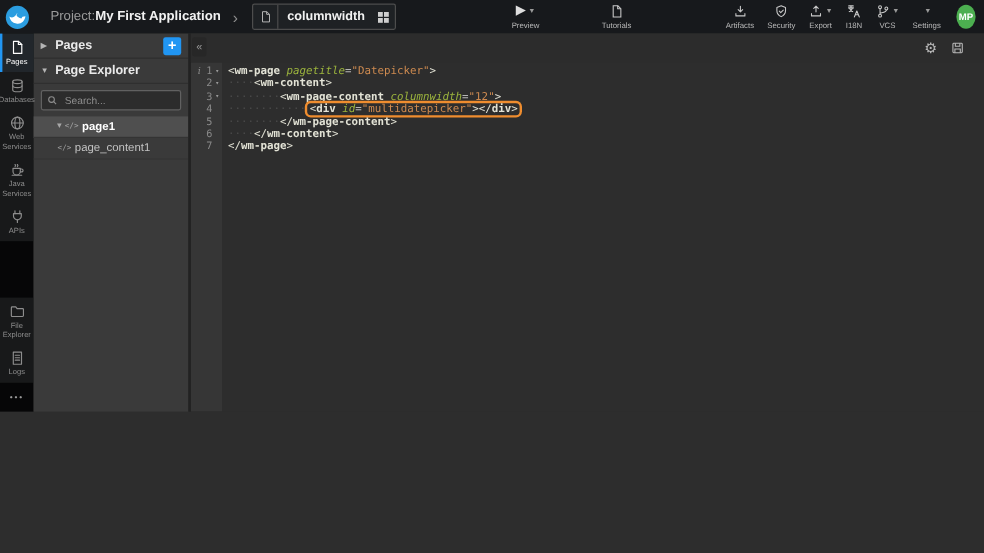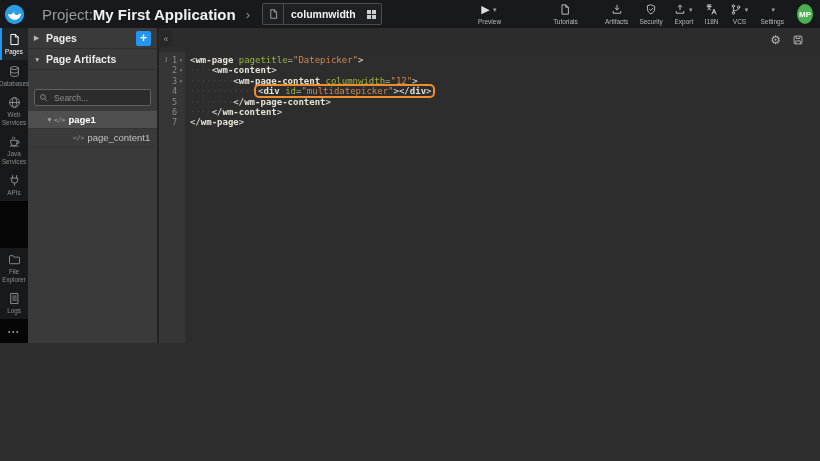--- a/index.html
+++ b/index.html
@@ -2,21 +2,21 @@
 <html><head>
 <meta charset="utf-8">
 <style>
   html,body{margin:0;padding:0;background:#111;}
   #app{width:820px;height:461px;overflow:hidden;position:relative;
        font-family:"Liberation Sans",sans-serif;background:#2d2d2d;
        -webkit-font-smoothing:antialiased;}
   
   .topbar{height:28px;background:#17191c;display:flex;align-items:center;color:#c9c9c9;}
   .logo{width:21px;height:21px;margin-left:4px;display:flex;align-items:center;justify-content:center;}
-  .proj{margin-left:17px;font-size:15px;white-space:nowrap;}
+  .proj{margin-left:17px;font-size:11px;white-space:nowrap;}
   .proj .plabel{color:#9a9a9a;}
   .proj .pname{color:#f2f2f2;font-weight:bold;}
   .crumb-chev{margin-left:10px;color:#8f8f8f;font-size:13px;line-height:1;}
   .page-tab{margin-left:12px;width:118px;height:20px;border:1px solid #4d4d4d;background:#1e2124;
             border-radius:2px;display:flex;align-items:center;cursor:pointer;}
   .page-tab .ficell{width:20px;height:100%;border-right:1px solid #4d4d4d;display:flex;align-items:center;justify-content:center;color:#b5b5b5;}
   .page-tab .ptname{flex:1;padding-left:7px;font-size:10.5px;font-weight:bold;color:#f2f2f2;}
   .gridicon{display:inline-grid;grid-template-columns:4px 4px;grid-template-rows:4px 4px;gap:1px;margin-right:5px;}
   .gridicon i{background:#cfcfcf;display:block;}
   .tb-item{display:flex;flex-direction:column;align-items:center;cursor:pointer;color:#c9c9c9;}
@@ -39,21 +39,21 @@
   .rail-item.selected::before{content:"";position:absolute;left:0;top:0;bottom:0;width:2px;background:#2196f3;}
   .rail-spacer{flex:1;}
   .rail-more{padding:9px 0 8px;text-align:center;color:#9a9a9a;font-size:7px;letter-spacing:1.5px;cursor:pointer;}
   
   .sidebar{width:129px;background:#3a3a3a;display:flex;flex-direction:column;flex-shrink:0;}
   .panel-header{height:20px;display:flex;align-items:center;padding:0 6px;gap:5px;
                 font-size:10.5px;font-weight:bold;color:#eaeaea;border-bottom:1px solid #2f2f2f;cursor:pointer;flex-shrink:0;}
   .hdr-caret{font-size:6.5px;color:#b5b5b5;width:7px;}
   .add-btn{margin-left:auto;width:15px;height:15px;background:#2196f3;border-radius:2px;color:#fff;
            font-size:12px;line-height:14px;text-align:center;cursor:pointer;font-weight:bold;}
-  .search-wrap{margin:19px 6px 5px;height:15px;background:#2c2c2c;border:1px solid #616161;border-radius:2px;
+  .search-wrap{margin:5px 6px 5px;height:15px;background:#2c2c2c;border:1px solid #616161;border-radius:2px;
                display:flex;align-items:center;padding:0 4px;gap:4px;flex-shrink:0;color:#8f8f8f;}
   .search-wrap input{background:transparent;border:0;outline:0;color:#cfcfcf;font-size:8.5px;width:100%;
                      font-family:"Liberation Sans",sans-serif;}
   .search-wrap input::placeholder{color:#8f8f8f;}
   .tree{flex-shrink:0;}
   .tree-row{height:17px;display:flex;align-items:center;font-size:9.5px;color:#c3c3c3;
             border-bottom:1px solid #343434;cursor:pointer;}
   .tree-row.selected{background:#4f4f4f;color:#fff;font-weight:bold;}
   .t-caret{width:9px;font-size:6.5px;color:#a8a8a8;text-align:center;flex-shrink:0;}
   .t-code{font-family:"DejaVu Sans Mono",monospace;font-size:6.3px;color:#9d9d9d;margin-right:3px;flex-shrink:0;}
@@ -74,21 +74,21 @@
   
   .editor{flex:1;display:flex;font-family:"DejaVu Sans Mono",monospace;font-size:9px;line-height:10.4px;overflow:hidden;}
   .gutter{width:26px;background:#363636;padding-top:3px;flex-shrink:0;}
   .gut-row{height:10.4px;display:flex;align-items:center;justify-content:flex-end;color:#8a8a8a;font-size:8.5px;}
   .g-marker{width:7px;font-family:"DejaVu Serif",serif;font-style:italic;font-size:8px;color:#8a8a8a;text-align:left;padding-left:2px;}
   .g-fold{width:8px;font-size:5.5px;color:#9a9a9a;text-align:center;cursor:pointer;}
   .code{padding:3px 0 0 5px;white-space:pre;flex:1;}
   .code-line{height:10.4px;cursor:text;}
   .tk-pu{color:#e3e3d6;}
   .tk-tag{color:#e3e3d6;font-weight:bold;}
-  .tk-attr{color:#9bb33d;}
+  .tk-attr{color:#9bb33d;font-style:italic;}
   .tk-op{color:#b5b5b5;}
   .tk-str{color:#cd8a50;}
   .tk-ws{color:#4a4a4a;}
   .anno{box-shadow:0 0 0 2px #ef8d2f;border-radius:3px;padding:0 2px;margin-left:1px;}
 </style>
 </head>
 <body>
 
 <div id="app">
 
@@ -290,38 +290,38 @@
     </div>
 
     <div class="sidebar">
       <div class="panel-header">
         <span class="hdr-caret">▶</span>
         <span>Pages</span>
         <span class="add-btn">+</span>
       </div>
       <div class="panel-header">
         <span class="hdr-caret">▼</span>
-        <span>Page Artifacts</span>
+        <span>Page Explorer</span>
       </div>
       <div class="search-wrap">
         <span>
           <svg class="ico" width="9" height="9" viewBox="0 0 16 16" fill="none" stroke="currentColor" stroke-width="1.6">
             <circle cx="7" cy="7" r="4.2"></circle>
               <path d="M10.2 10.2l3.6 3.6"></path>
             </svg>
         </span>
         <input placeholder="Search..." style="">
       </div>
       <div class="tree" id="tree">
           <div class="tree-row selected" style="padding-left: 17px;">
             <span class="t-caret">▼</span>
             <span class="t-code">&lt;/&gt;</span>
             <span>page1</span>
           </div>
-          <div class="tree-row" style="padding-left: 36px;">
+          <div class="tree-row" style="padding-left: 11px;">
             <span class="t-caret"></span>
             <span class="t-code">&lt;/&gt;</span>
             <span>page_content1</span>
           </div>
         </div>
       <div class="sb-spacer"></div>
       <div class="sb-tail"></div>
     </div>
 
     <div class="editor-pane">

